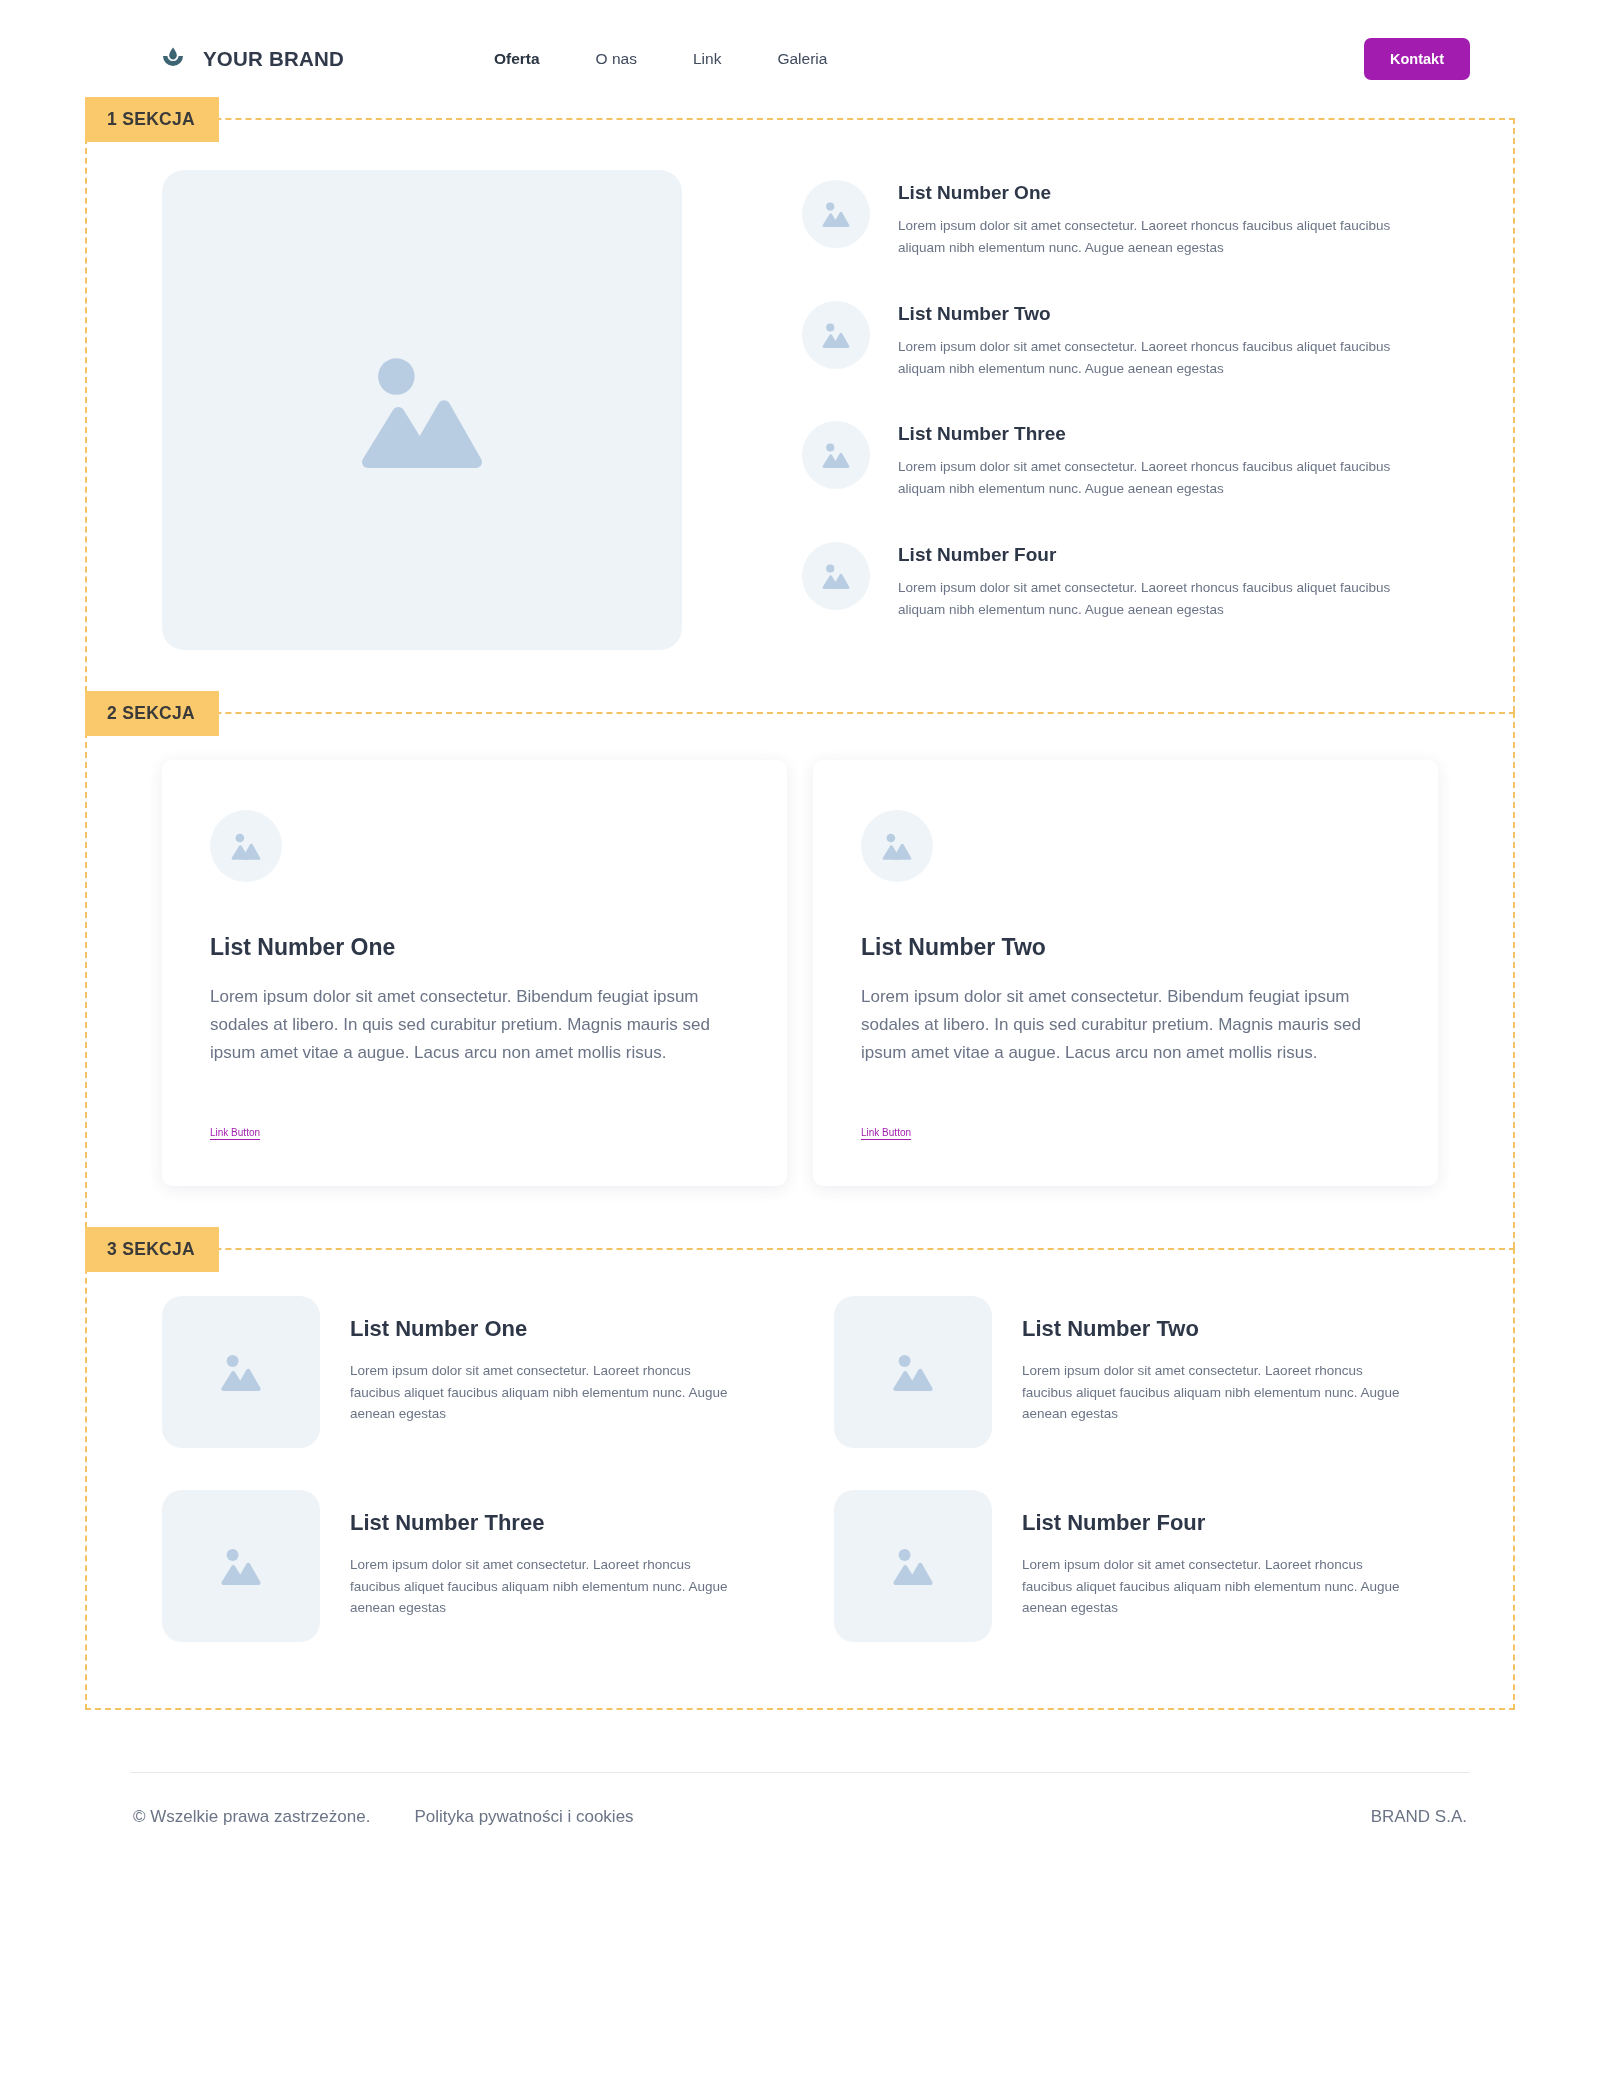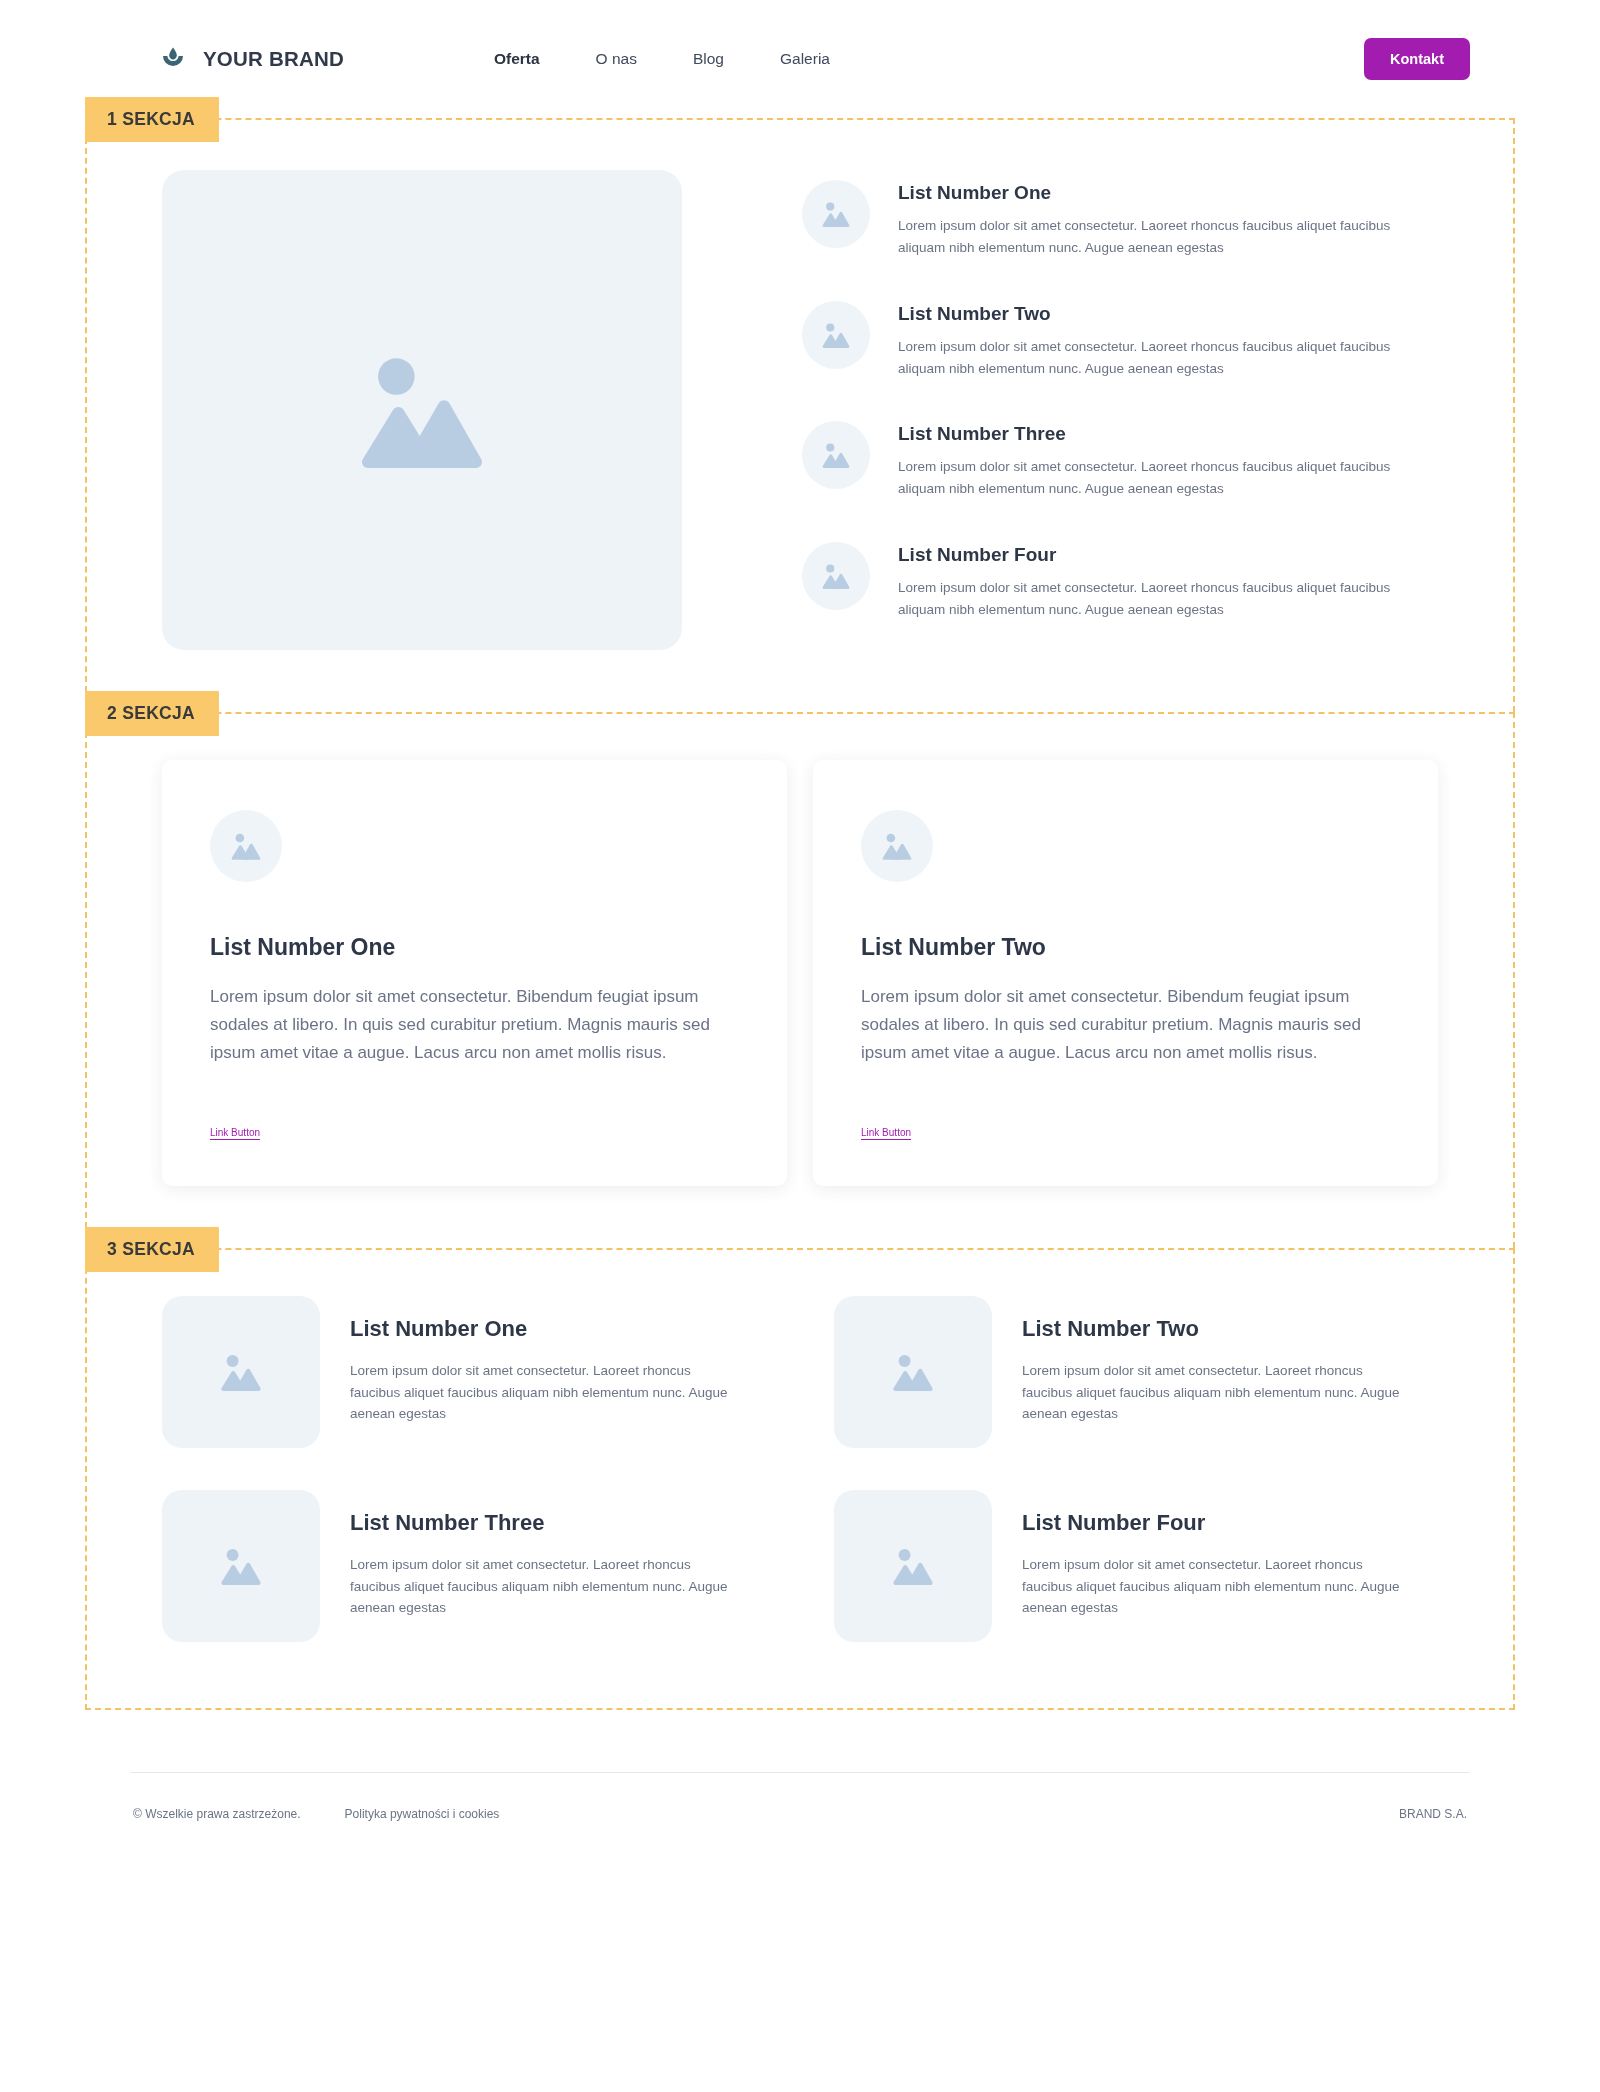--- a/index.html
+++ b/index.html
@@ -196,21 +196,21 @@
     max-width: 390px;
   }
 
   
   .site-footer { margin: 62px 130px 0 130px; }
   .footer-rule { height: 1px; background: #e6e9ee; }
   .footer-row {
     display: flex;
     align-items: center;
     padding: 34px 3px 0 3px;
-    font-size: 12px;
+    font-size: 17px;
     color: #6b7486;
   }
   .footer-copy { margin-right: 44px; white-space: nowrap; }
   .footer-link { color: #6b7486; text-decoration: none; cursor: pointer; white-space: nowrap; }
   .footer-brand { margin-left: auto; white-space: nowrap; }
 </style>
 </head>
 <body>
 
 <header class="site-header">
@@ -221,21 +221,21 @@
         <path d="M13 0 C9 5 7.4 8 7.4 10.4 C7.4 13.6 9.9 16 13 16 C16.1 16 18.6 13.6 18.6 10.4 C18.6 8 17 5 13 0 Z" fill="#ffffff"></path>
         <path d="M13 2.6 C10.2 6.4 9.2 8.6 9.2 10.5 C9.2 12.8 10.9 14.5 13 14.5 C15.1 14.5 16.8 12.8 16.8 10.5 C16.8 8.6 15.8 6.4 13 2.6 Z" fill="#3d6472"></path>
       </svg>
     </span>
     <span class="brand-name">YOUR BRAND</span>
   </div>
 
   <nav class="main-nav">
     <a class="nav-link active" href="#">Oferta</a>
     <a class="nav-link" href="#">O nas</a>
-    <a class="nav-link" href="#">Blog</a>
+    <a class="nav-link" href="#">Link</a>
     <a class="nav-link" href="#">Galeria</a>
   </nav>
 
   <div class="spacer"></div>
 
   <button class="btn-contact">Kontakt</button>
 </header>
 
 <div class="section-wrap">
   <div class="section-frame s1">

